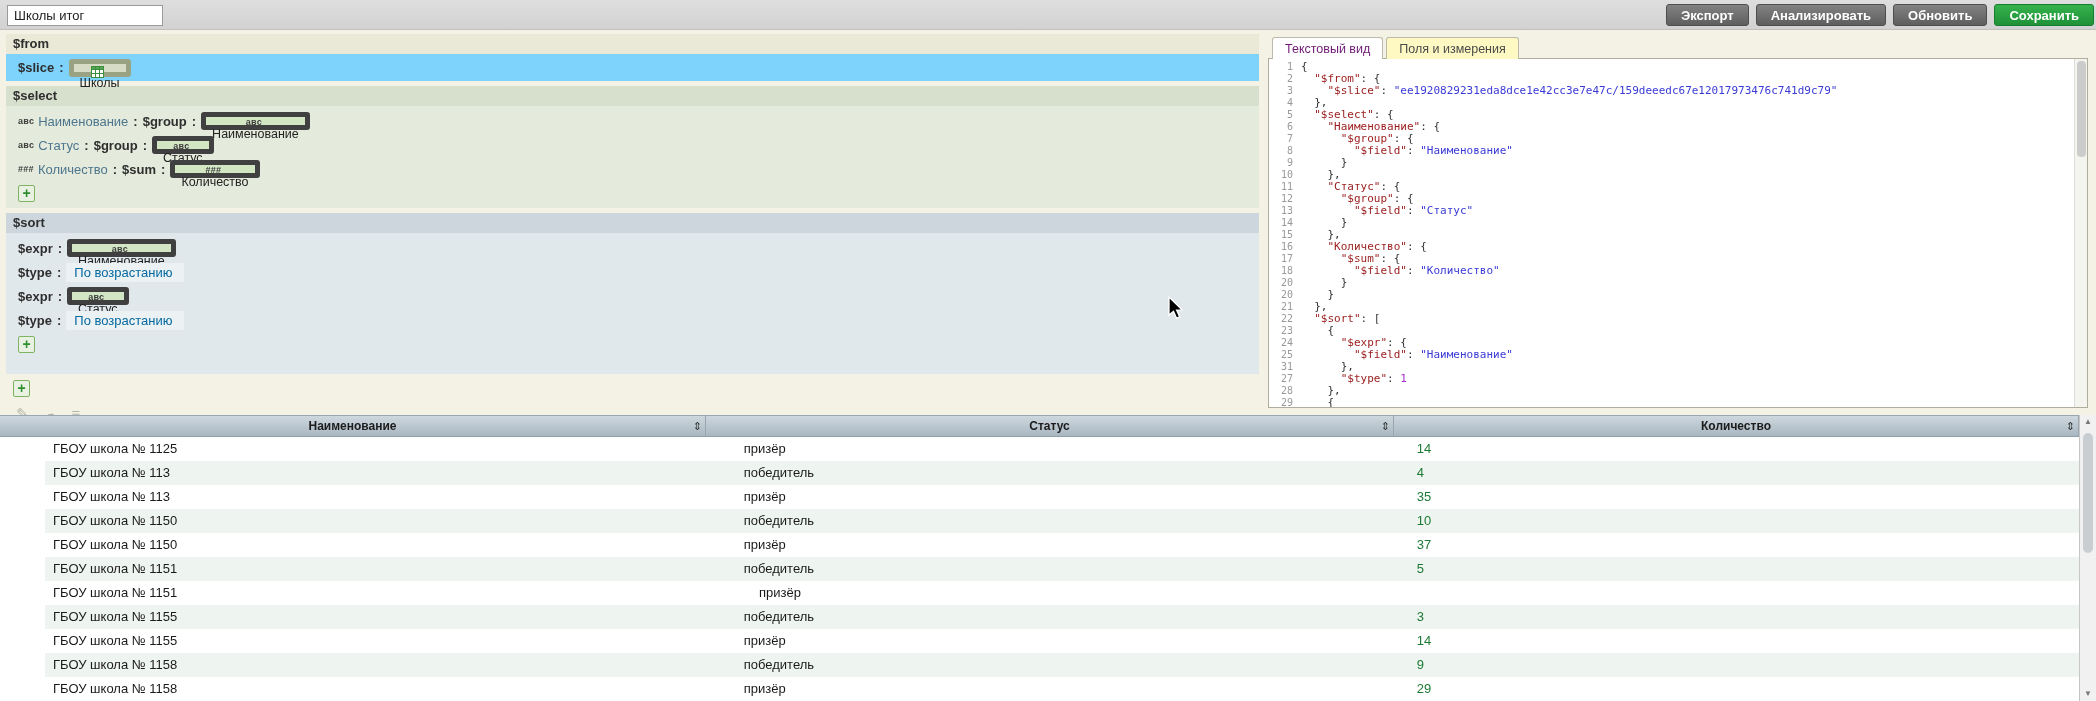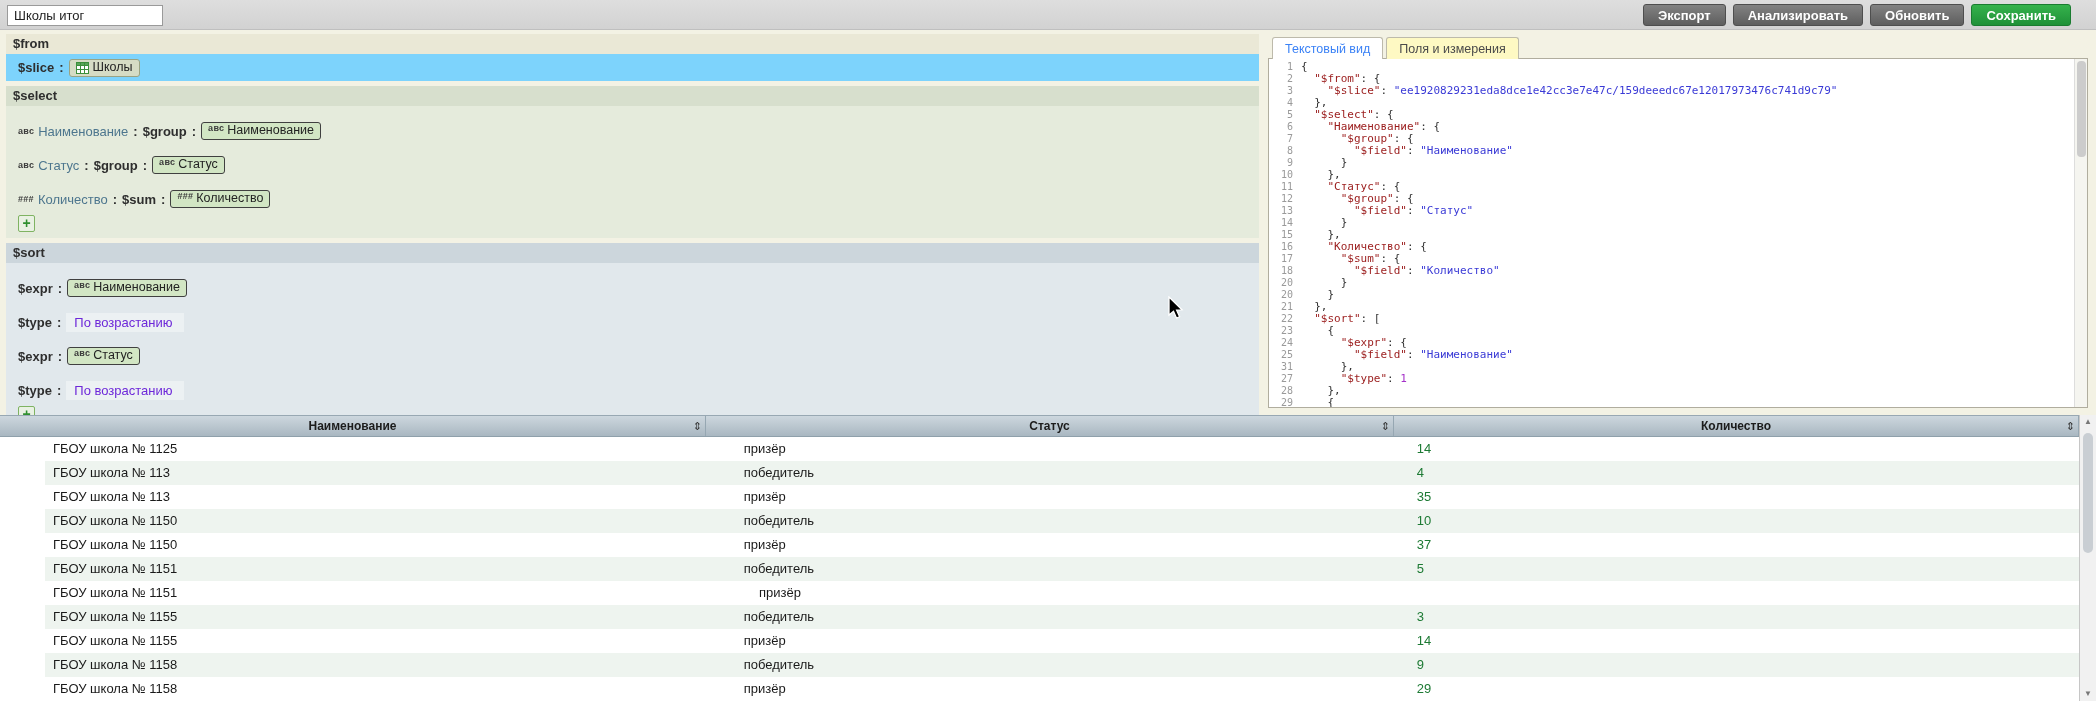--- a/index.html
+++ b/index.html
@@ -15,21 +15,21 @@
   .topbar {
     position:absolute; left:0; top:0; width:2096px; height:30px;
     background:linear-gradient(#dedede,#d2d2d2);
     border-bottom:1px solid #bfbfbf;
   }
   .name-input {
     position:absolute; left:7px; top:5px; width:156px; height:21px;
     border:1px solid #9a9a9a; background:#fff; font-size:13px;
     padding:0 6px; font-family:"Liberation Sans", sans-serif; color:#222;
   }
-  .topbar-buttons { position:absolute; right:25px; top:4px; display:flex; gap:7px; }
+  .topbar-buttons { position:absolute; right:2px; top:4px; display:flex; gap:7px; }
   .btn {
     height:22px; padding:0 14px; font-size:13px; font-weight:bold; color:#fff;
     border-radius:3px; border:1px solid #4e4e4e; cursor:pointer;
     font-family:"Liberation Sans", sans-serif;
   }
   .btn.gray  { background:linear-gradient(#828282,#5e5e5e); }
   .btn.green { background:linear-gradient(#35b24c,#1f9138); border-color:#1a7c30; }
 
   
   .builder { position:absolute; left:6px; top:34px; width:1253px; }
@@ -37,39 +37,39 @@
   .sec-header { height:20px; line-height:20px; padding-left:7px; font-size:13px; font-weight:bold; color:#2e2e2e; }
   .sec-from  { background:#7dd3fc; }
   .sec-from .sec-header { background:#eae8d6; }
   .sec-select .sec-header { background:#d7dfcd; }
   .sec-select .sec-body   { background:#e5ebdc; padding:3px 0 4px 0; }
   .sec-sort .sec-header { background:#ccd6dc; }
   .sec-sort .sec-body   { background:#e1e8ec; padding:3px 0 19px 0; }
 
   .sec-row, .field-row { display:flex; align-items:center; padding-left:12px; }
   .sec-from .sec-row { height:27px; }
-  .field-row { height:24px;margin-top:10px; }
+  .field-row { height:24px; }
   .op { font-size:13px; font-weight:bold; color:#2e2e2e; }
   .colon { margin:0 5px; font-size:13px; font-weight:bold; color:#2e2e2e; }
   .tprefix { font-size:9px; font-weight:bold; color:#3c3c3c; margin-right:4px; letter-spacing:.3px; }
   .fname { font-size:13px; color:#4d768e; }
 
   .chip {
-    display:inline-flex; align-items:flex-start; height:18px;
-    background:#d2e6c4; border:1px solid #404040; border-radius:3px;
-    padding:0 6px; cursor:pointer;
+    display:inline-flex; align-items:center; height:18px;
+    background:#d2e6c4; border:5px solid #404040; border-radius:3px;
+    padding:0 6px; cursor:pointer;flex-direction:column;
   }
   .chip .chip-label { font-size:12.5px; color:#222; }
   .chip .tprefix { margin-right:3px; }
   .chip.slice-chip { background:#d6dcc5; border-color:#99a383; }
   .grid-icon { display:inline-block; width:13px; height:12px; margin-right:4px; }
 
   .sort-value {
     display:inline-block; min-width:118px; background:#ecf1f3;
-    font-size:13px; color:#6d28d9; padding:1px 8px; line-height:17px;
+    font-size:13px; color:#0369a1; padding:1px 8px; line-height:17px;
   }
 
   .add-btn {
     display:block; width:17px; height:17px; margin:4px 0 2px 12px;
     background:#e9f1e3; border:1px solid #7fb362; border-radius:2px;
     color:#2f8f2f; font-size:14px; font-weight:bold; line-height:13px;
     text-align:center; cursor:pointer; padding:0;
     font-family:"Liberation Sans", sans-serif;
   }
   .add-btn.standalone { margin:6px 0 8px 7px; }
@@ -78,21 +78,21 @@
   .ficon { font-size:15px; color:#b5b5aa; cursor:pointer; }
 
   
   .right-panel { position:absolute; left:1268px; top:36px; width:820px; }
   .tabs { display:flex; gap:3px; padding-left:4px; position:relative; z-index:2; }
   .tab {
     border:1px solid #bdbaab; border-bottom:none; border-radius:3px 3px 0 0;
     padding:4px 12px 3px 12px; font-size:12.5px; background:#fef9c3; color:#4a4a4a;
     cursor:pointer; position:relative; top:1px;
   }
-  .tab.active { background:#fff; color:#3b82f6; }
+  .tab.active { background:#fff; color:#701a75; }
   .editor {
     position:relative; margin-top:0; height:350px; background:#fff;
     border:1px solid #b0ad9e; overflow:hidden; padding-top:2px;
   }
   .code-line { display:flex; height:12px; line-height:12px; font-family:"DejaVu Sans Mono", monospace; }
   .gut { width:32px; flex:0 0 32px; text-align:right; padding-right:8px; color:#9a9a9a; font-size:10px; }
   .code { white-space:pre; font-size:11px; color:#333; }
   .ck { color:#9a1b1b; }
   .cs { color:#3a3ad6; }
   .cn { color:#a531c9; }

